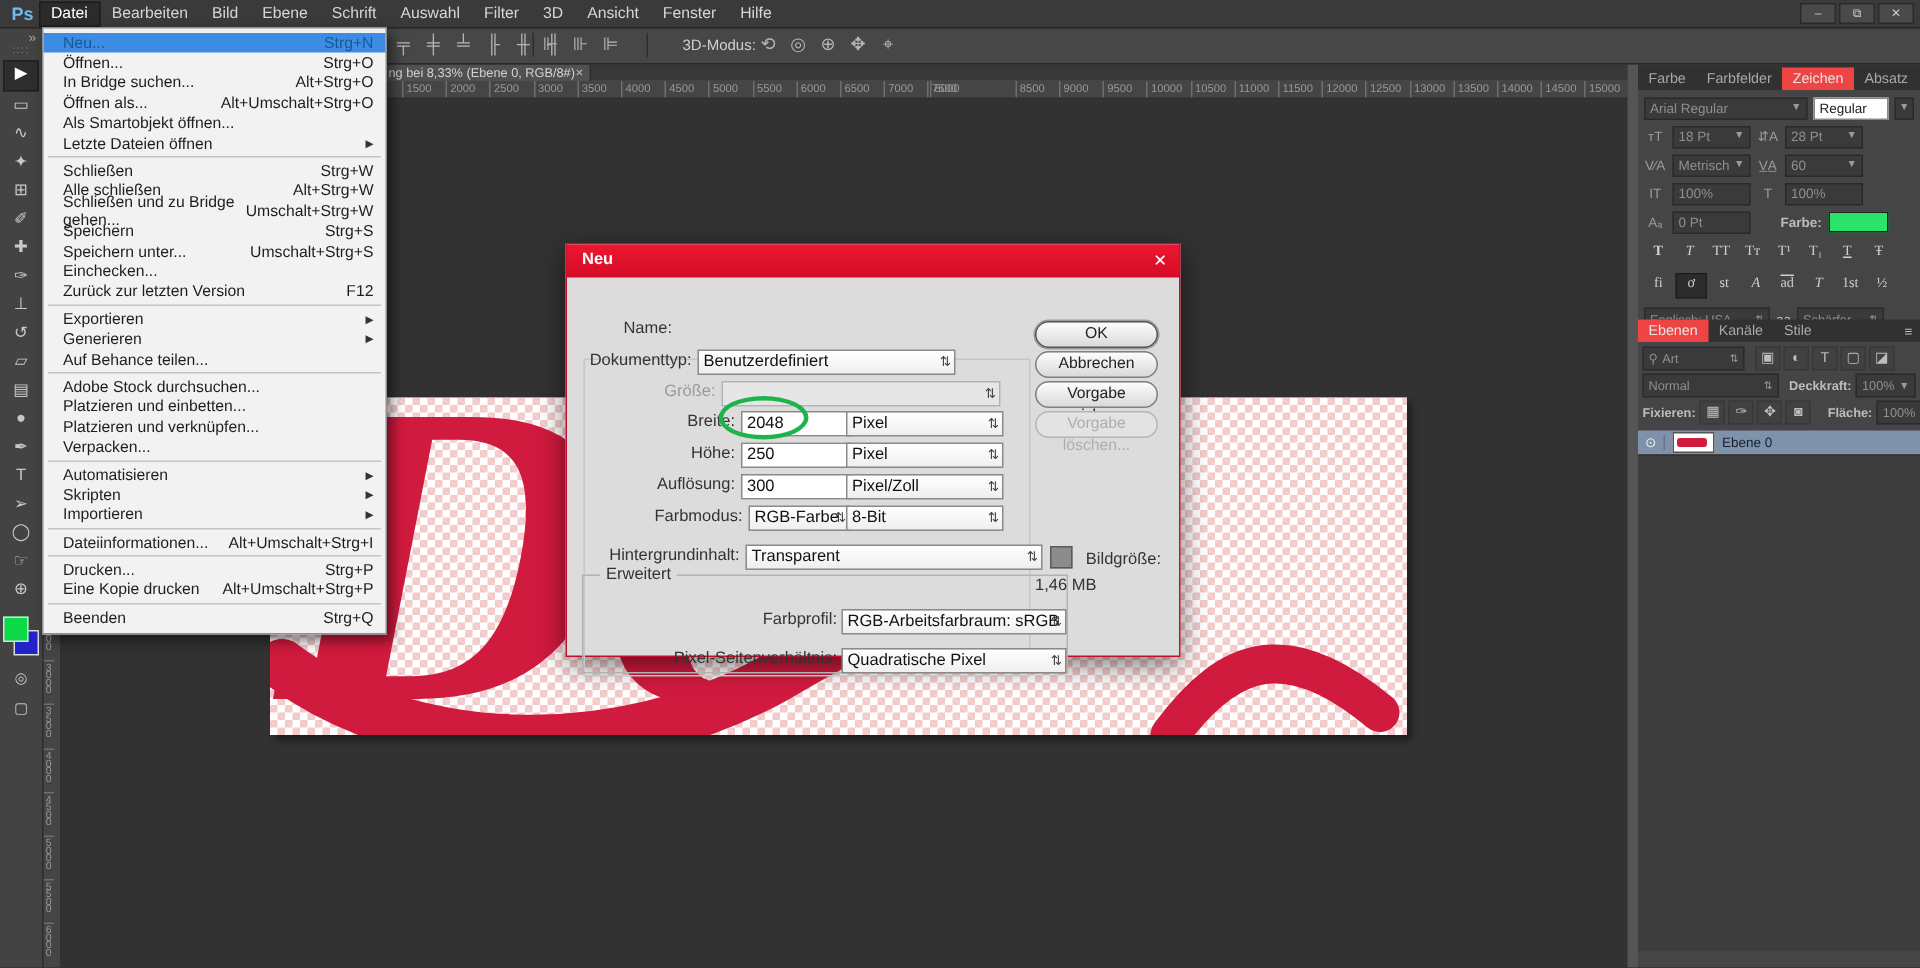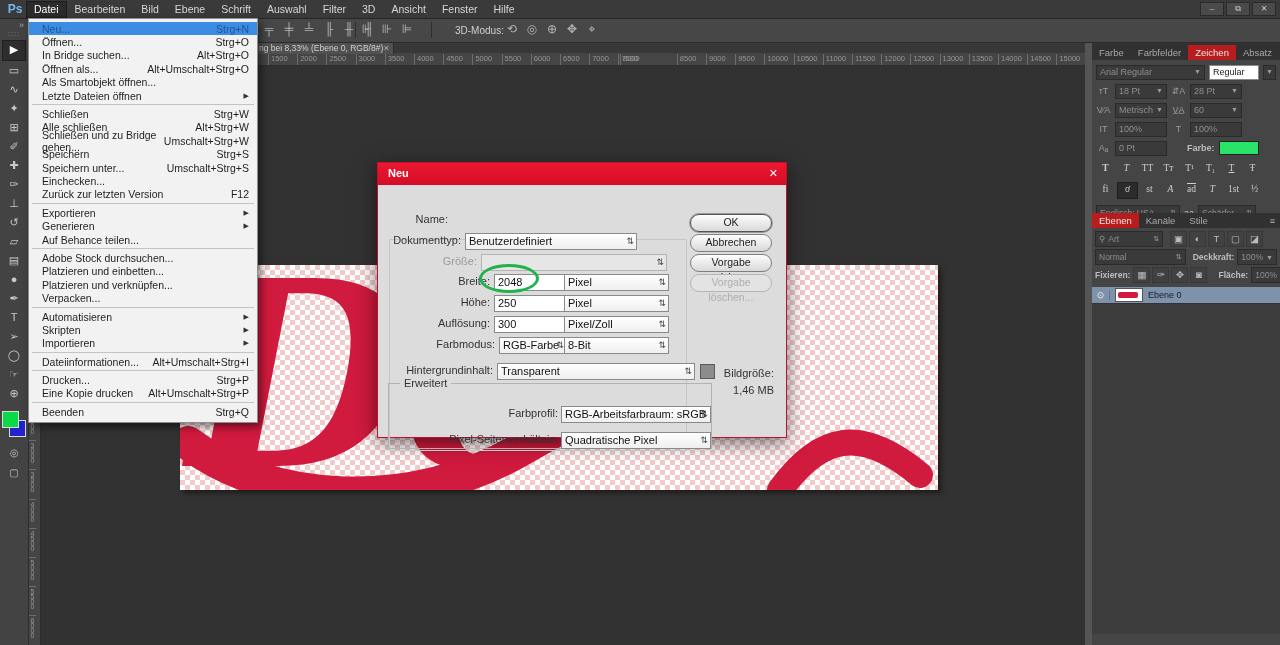--- a/index.html
+++ b/index.html
@@ -48,21 +48,21 @@
     box-shadow:3px 3px 5px rgba(0,0,0,.45)}
   .goth{position:absolute;font-family:"DejaVu Serif",serif;font-style:italic;font-weight:bold;line-height:1;}
   #goth-left{left:8px;top:-18px;font-size:258px;letter-spacing:-10px}
   #goth-right{left:578px;top:8px;font-size:190px;letter-spacing:-8px}
   #swoosh{position:absolute;left:0;top:0}
   
   #dock-divider{left:1085px;top:42px;width:7px;height:603px;background:#555}
   #dock{left:1092px;top:45px;width:188px;height:600px;background:#454545;z-index:2}
   .ptabs{display:flex;background:#313131;height:15px;align-items:flex-end}
   .ptab{font-size:9.5px;color:#a9a9a9;padding:2px 7px;line-height:11px}
-  .ptab.active{background:#b91c1c;color:#e6e6e6}
+  .ptab.active{background:#ef4444;color:#e6e6e6}
   .pmenu{margin-left:auto;color:#bbb;font-size:9px;padding:2px 5px}
   .crow{display:flex;align-items:center;gap:4px;margin:5px 4px 0 4px;height:14px}
   .cicon{color:#9c9c9c;font-size:9px;width:15px;text-align:center;flex:none}
   .cfield{background:#3a3a3a;border:1px solid #2a2a2a;color:#8f8f8f;font-size:9px;height:13px;line-height:12px;padding:0 3px;display:flex;align-items:center}
   .cfield .dd{margin-left:auto;color:#9a9a9a;font-size:7px}
   .ddbtn{width:11px;height:13px;background:#3a3a3a;border:1px solid #2a2a2a;color:#9a9a9a;font-size:7px;line-height:12px;text-align:center;flex:none}
   .white-field{background:#fff;border:1px solid #888;color:#222;font-size:9px;height:13px;line-height:12px;padding:0 3px}
   .clabel{color:#bdbdbd;font-size:9px}
   .btnrow{display:flex;gap:2px;margin:6px 4px 0 4px}
   .tbtn{width:19px;height:15px;color:#cfcfcf;font-size:9.5px;line-height:15px;text-align:center;font-family:"Liberation Serif",serif}
@@ -104,21 +104,21 @@
   .dselect .spin{position:absolute;right:2px;top:0;font-size:9px;color:#444}
   .dselect.disabled{background:#e6e6e6;border-color:#b3b3b3;color:#999}
   .dbtn{position:absolute;left:312px;width:80px;height:16px;border:1px solid #7f7f7f;border-radius:9px;
         background:linear-gradient(#fdfdfd,#d9d9d9);font-size:10.5px;line-height:15px;text-align:center;color:#222}
   .dbtn.default{border-color:#555;box-shadow:0 0 0 1px #9a9a9a}
   .dbtn.disabled{color:#aeaeae;border-color:#b5b5b5;background:#e3e3e3}
   #group-box{position:absolute;left:11px;top:54px;width:296px;height:210px;border:1px solid #c6c6c6}
   #adv-fieldset{position:absolute;left:10px;top:198px;width:322px;height:64px;border:1px solid #b2b2b2}
   #adv-legend{position:absolute;left:22px;top:192px;background:#dcdcdc;padding:0 4px;font-size:11px;color:#333}
   #img-size-label{position:absolute;left:312px;top:182px;width:84px;text-align:right;color:#333}
-  #img-size-value{position:absolute;left:312px;top:199px;width:84px;text-align:right;color:#333}
+  #img-size-value{position:absolute;left:312px;top:199px;width:84px;text-align:left;color:#333}
   #bg-color-swatch{position:absolute;left:322px;top:179px;width:13px;height:13px;background:#8c8c8c;border:1px solid #5a5a5a}
   
   #annotation{left:479px;top:264px;width:54px;height:23px;border:3px solid #1fb34c;border-radius:50%;z-index:60}
 </style>
 </head>
 <body>
 
 <div id="titlebar" class="abs">
   <div id="ps-logo" class="abs">Ps</div>
   <div id="menubar" class="abs">

